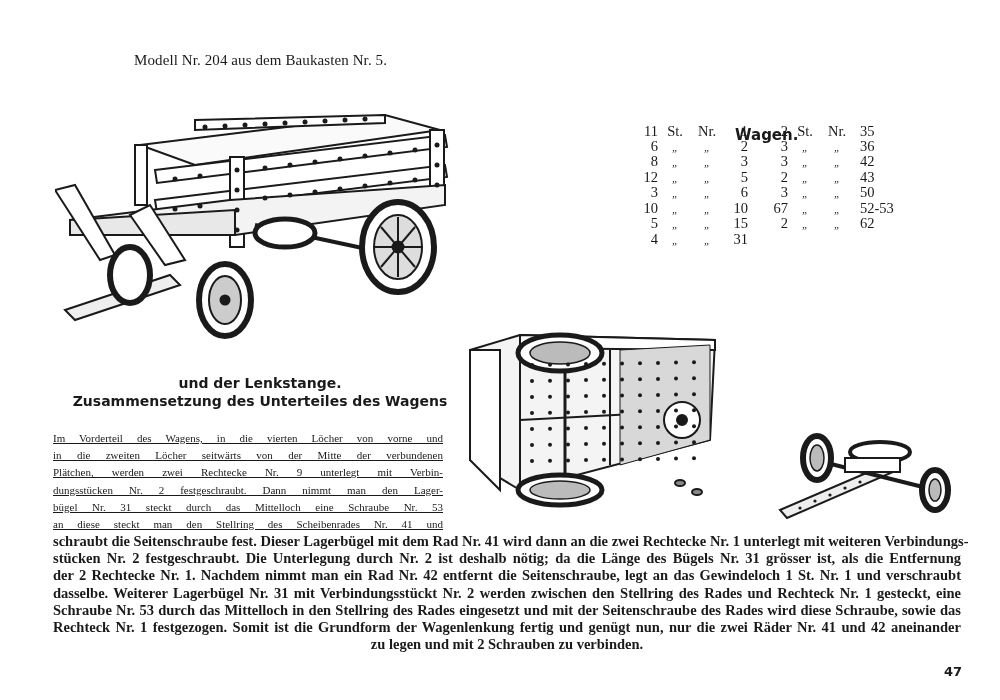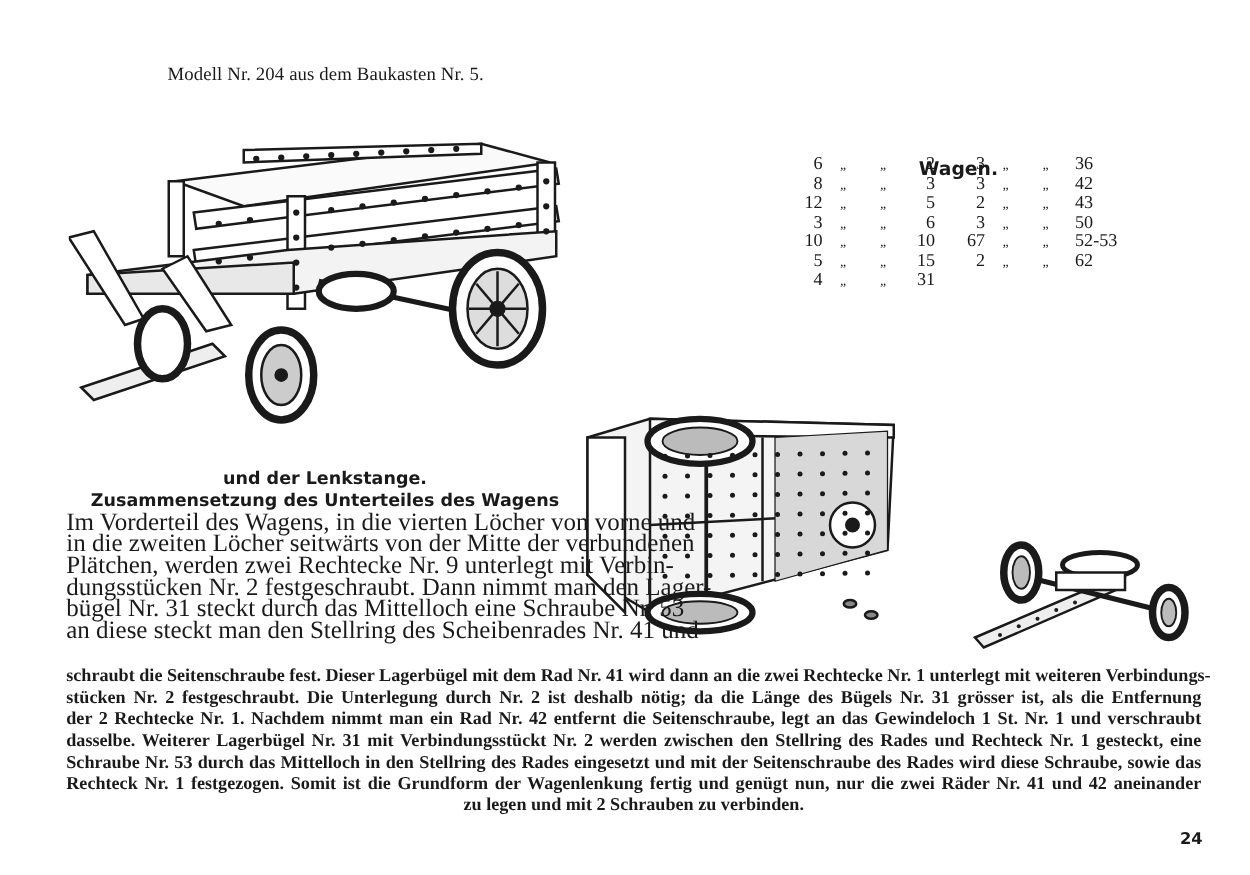--- a/index.html
+++ b/index.html
@@ -13,21 +13,21 @@
   table.parts td.q { width:18px; }
   table.parts td.u1 { width:34px; text-align:center; }
   table.parts td.u2 { width:30px; text-align:center; }
   table.parts td.n { width:26px; }
   table.parts td.gap { width:24px; }
   table.parts td.q2 { width:16px; }
   table.parts td.n2 { width:42px; text-align:left; padding-left:8px; }
   .ditto { font-style:italic; font-size:11px; }
   .heading { left:60px; top:374px; width:400px; text-align:center; font-family:"DejaVu Sans","Liberation Sans",sans-serif;
              font-weight:bold; font-size:14px; line-height:18px; }
-  .body-narrow { left:53px; top:410px; width:390px; font-size:20px; line-height:17.2px; text-align:justify; }
+  .body-narrow { left:53px; top:430px; width:390px; font-size:11px; line-height:17.2px; text-align:justify;text-decoration:underline; }
   .body-narrow .ln { display:block; white-space:nowrap; text-align:justify; text-align-last:justify; }
   .body-wide { left:53px; top:533px; width:908px; font-size:14.5px; line-height:17.2px; }
   .body-wide .ln { display:block; white-space:nowrap; text-align:justify; text-align-last:justify;font-weight:bold; }
   .body-wide .ln.last { text-align:left; text-align-last:center; }
   .page-number { left:944px; top:664px; font-family:"DejaVu Sans","Liberation Sans",sans-serif; font-weight:bold; font-size:13px; }
   svg.fig { position:absolute; }
 </style>
 </head>
 <body>
 
@@ -106,20 +106,31 @@
     <ellipse cx="170" cy="195" rx="16" ry="24" fill="#ccc" stroke-width="2"></ellipse>
     <circle cx="170" cy="195" r="4" fill="#1a1a1a"></circle>
     <ellipse cx="75" cy="170" rx="20" ry="28" fill="#fff" stroke-width="6"></ellipse>
     <ellipse cx="230" cy="128" rx="30" ry="14" fill="#fff" stroke-width="5"></ellipse>
   </g>
 </svg>
 
 <div class="abs list-title">Wagen.</div>
 <table class="abs parts">
   <tbody id="parts-body">
+      <tr>
+        <td class="q"><span>11</span></td>
+        <td class="u1"><span>St.</span></td>
+        <td class="u2"><span>Nr.</span></td>
+        <td class="n"><span>1</span></td>
+        <td class="gap"></td>
+        <td class="q2"><span>2</span></td>
+        <td class="u1"><span>St.</span></td>
+        <td class="u2"><span>Nr.</span></td>
+        <td class="n2"><span>35</span></td>
+      </tr>
       <tr>
         <td class="q"><span>6</span></td>
         <td class="u1"><span class="ditto">„</span></td>
         <td class="u2"><span class="ditto">„</span></td>
         <td class="n"><span>2</span></td>
         <td class="gap"></td>
         <td class="q2"><span>3</span></td>
         <td class="u1"><span class="ditto">„</span></td>
         <td class="u2"><span class="ditto">„</span></td>
         <td class="n2"><span>36</span></td>
@@ -324,13 +335,13 @@
 <div class="abs body-wide" id="wide">
     <span class="ln">schraubt die Seitenschraube fest. Dieser Lagerbügel mit dem Rad Nr. 41 wird dann an die zwei Rechtecke Nr. 1 unterlegt mit weiteren Verbindungs-</span>
     <span class="ln">stücken Nr. 2 festgeschraubt. Die Unterlegung durch Nr. 2 ist deshalb nötig; da die Länge des Bügels Nr. 31 grösser ist, als die Entfernung</span>
     <span class="ln">der 2 Rechtecke Nr. 1. Nachdem nimmt man ein Rad Nr. 42 entfernt die Seitenschraube, legt an das Gewindeloch 1 St. Nr. 1 und verschraubt</span>
     <span class="ln">dasselbe. Weiterer Lagerbügel Nr. 31 mit Verbindungsstückt Nr. 2 werden zwischen den Stellring des Rades und Rechteck Nr. 1 gesteckt, eine</span>
     <span class="ln">Schraube Nr. 53 durch das Mittelloch in den Stellring des Rades eingesetzt und mit der Seitenschraube des Rades wird diese Schraube, sowie das</span>
     <span class="ln">Rechteck Nr. 1 festgezogen. Somit ist die Grundform der Wagenlenkung fertig und genügt nun, nur die zwei Räder Nr. 41 und 42 aneinander</span>
     <span class="ln last">zu legen und mit 2 Schrauben zu verbinden.</span>
   </div>
 
-<div class="abs page-number">24</div>
+<div class="abs page-number">47</div>
 
 </body></html>

